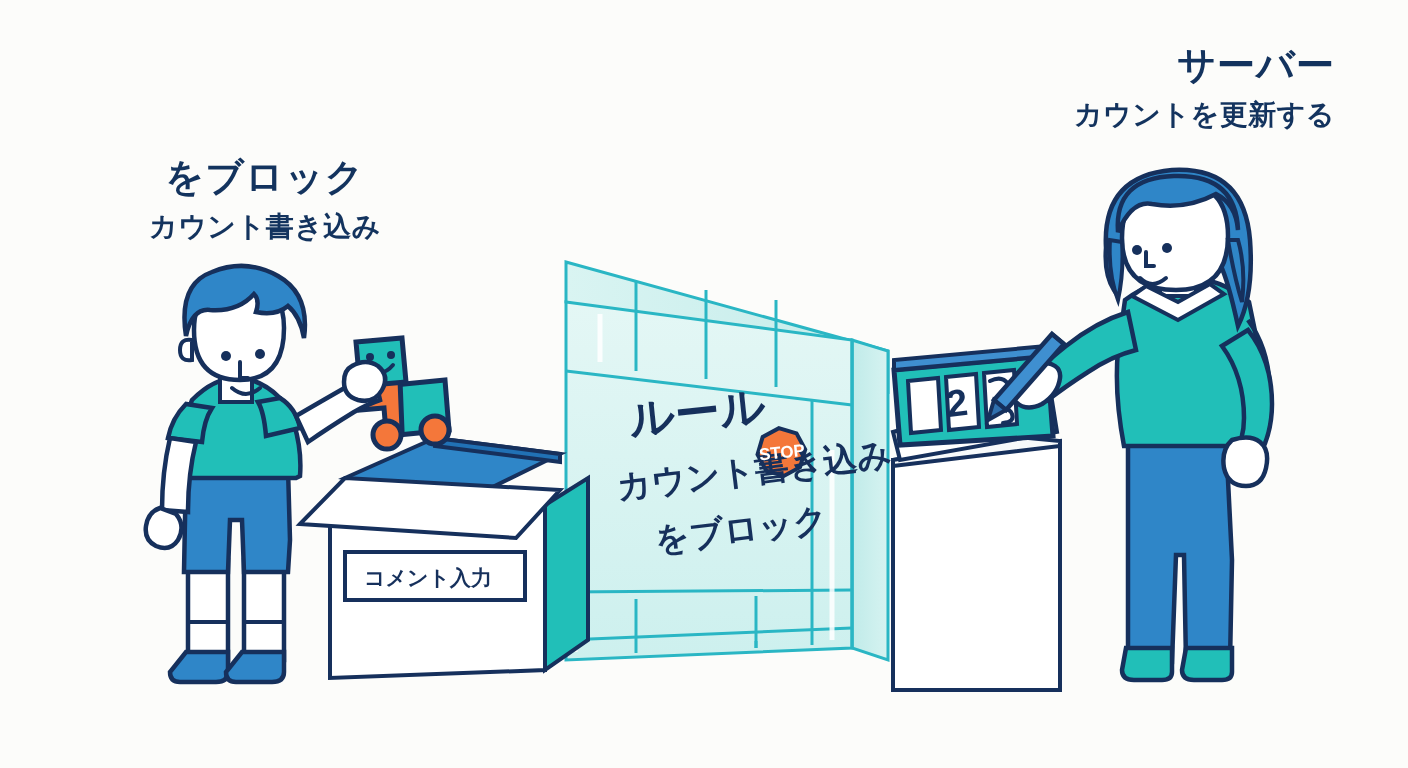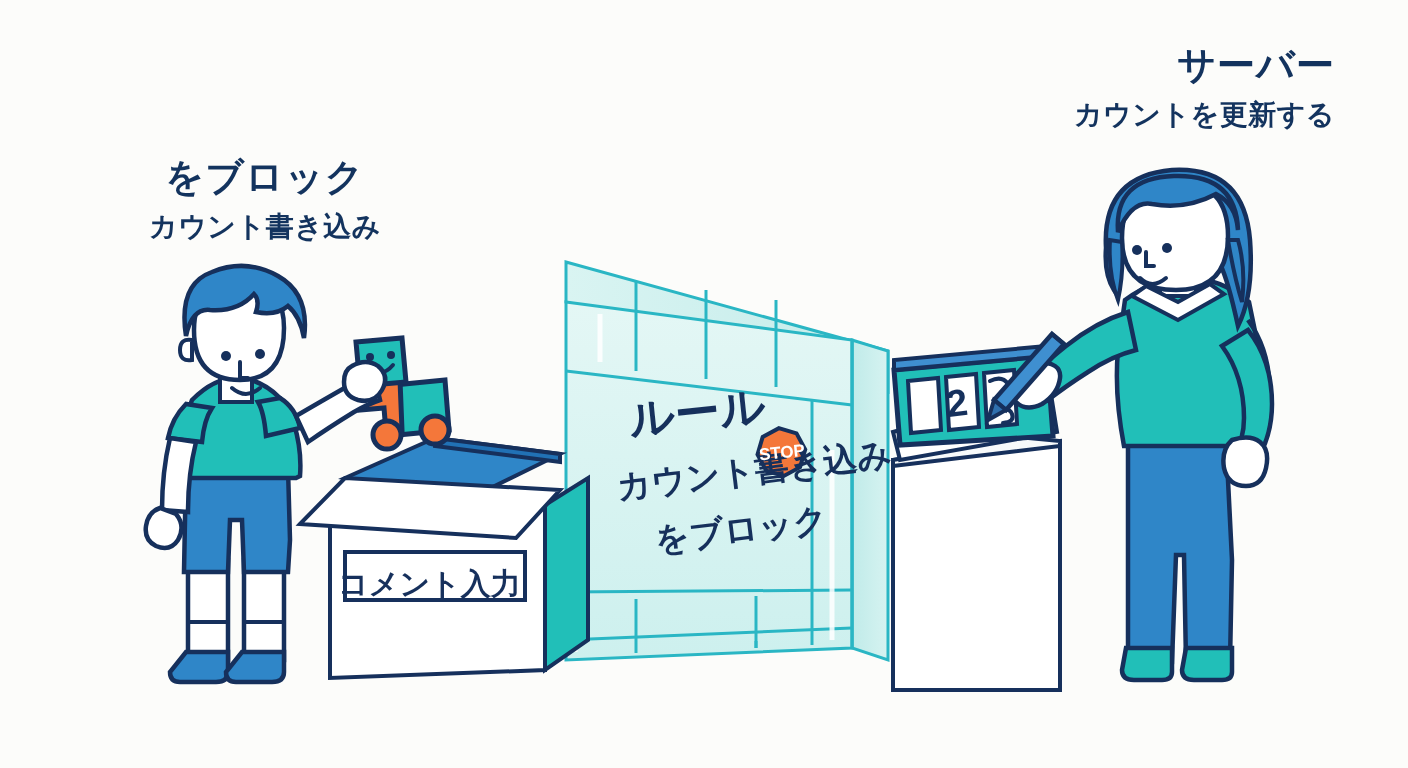--- a/index.html
+++ b/index.html
@@ -66,22 +66,22 @@
     font-size: 34px;
     transform: rotate(-7deg);
   }
   #wall-line3 {
     left: 652px; top: 518px;
     font-size: 34px;
     transform: rotate(-7deg);
   }
   #box-text {
     position: absolute;
-    left: 338px; top: 564px;
-    font-size: 30px;
+    left: 364px; top: 564px;
+    font-size: 21px;
     font-weight: bold;
     color: #16305c;
     letter-spacing: 0px;
     white-space: nowrap;
     user-select: none;
   }
   #stop-text {
     position: absolute;
     left: 757px; top: 443px;
     width: 50px;

